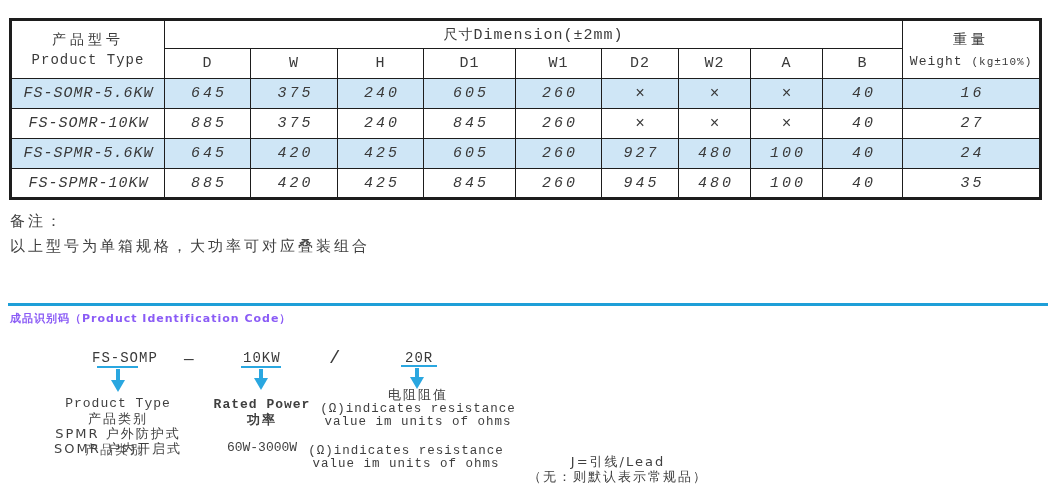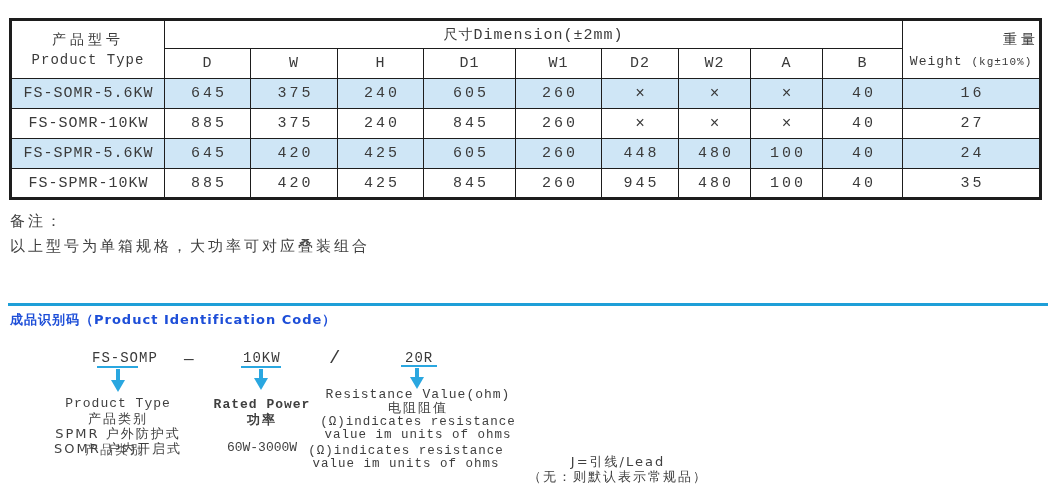--- a/index.html
+++ b/index.html
@@ -34,43 +34,43 @@
   .spec-table thead tr.h1 th { height: 29px; }
   .spec-table thead tr.h2 th { height: 30px; }
   .spec-table tbody tr { height: 30px; }
   .spec-table tbody tr.hl { background: #cfe6f6; }
   .th-product { font-size: 15px; }
   .th-product .zh { letter-spacing: 4px; font-family: "DejaVu Sans", sans-serif; font-size: 14px; }
   .th-product .en { font-size: 14px; letter-spacing: 1px; margin-top: 3px; }
   .th-dimension { font-size: 15px; letter-spacing: 1px; }
   .th-dimension .cjk { font-family: "DejaVu Sans", sans-serif; font-size: 14px; letter-spacing: 1px; }
   .th-weight { font-size: 13px; }
-  .th-weight .zh { font-family: "DejaVu Sans", sans-serif; font-size: 14px; letter-spacing: 4px; text-align: right; }
+  .th-weight .zh { font-family: "DejaVu Sans", sans-serif; font-size: 14px; letter-spacing: 4px; }
   .th-weight .en { margin-top: 5px; letter-spacing: 1px; }
   .th-weight .unit { font-size: 11px; }
   .dim-th { font-size: 15px; letter-spacing: 1px; }
-  .spec-table td { font-size: 15px; letter-spacing: 3px; text-indent: 3px; }
+  .spec-table td { font-size: 15px; letter-spacing: 3px; text-indent: 3px; font-style: italic; }
   .spec-table td.model-cell { letter-spacing: 1px; text-indent: 1px; }
   .spec-table td.cross { font-size: 16px; letter-spacing: 0; text-indent: 0; }
 
   
   .notes {
     position: absolute; left: 10px; top: 209px;
     font-family: "DejaVu Sans", sans-serif;
     font-size: 15px; line-height: 25px; letter-spacing: 3px;
     color: #3f3f3f;
   }
 
   
   .blue-divider { position: absolute; left: 8px; top: 303px; width: 1040px; height: 3px; }
   .section-title {
     position: absolute; left: 10px; top: 311px;
     font-family: "DejaVu Sans", sans-serif;
-    font-weight: 700; font-size: 13px; letter-spacing: 1px;
-    color: #1d4ed8;
+    font-weight: 700; font-size: 11px; letter-spacing: 1px;
+    color: #8b5cf6;
   }
 
   
   .code-part { position: absolute; font-size: 14px; letter-spacing: 1px; color: #3a3a3a; }
   .code-sep  { position: absolute; font-size: 16px; color: #3a3a3a; }
   .underline { position: absolute; height: 2px; }
   .arrow-stem { position: absolute; width: 4px; }
   .arrow-head { position: absolute; width: 0; height: 0;
                 border-left: 7px solid transparent; border-right: 7px solid transparent; }
 
@@ -161,21 +161,21 @@
         <td>40</td>
         <td>27</td>
       </tr>
       <tr class="hl">
         <td class="model-cell">FS-SPMR-5.6KW</td>
         <td>645</td>
         <td>420</td>
         <td>425</td>
         <td>605</td>
         <td>260</td>
-        <td>448</td>
+        <td>927</td>
         <td>480</td>
         <td>100</td>
         <td>40</td>
         <td>24</td>
       </tr>
       <tr>
         <td class="model-cell">FS-SPMR-10KW</td>
         <td>885</td>
         <td>420</td>
         <td>425</td>
@@ -225,21 +225,20 @@
   <div class="overlay-text">产品类别</div>
 </div>
 
 <div class="code-label col2-block">
   <div class="lat">Rated Power</div>
   <div class="cjk">功率</div>
 </div>
 <div class="code-label col2-range lat">60W-3000W</div>
 
 <div class="code-label col3-block">
-  <div class="lat" style="font-size:13px;">Resistance Value(ohm)</div>
   <div class="cjk sp" style="font-size:13px;">电阻阻值</div>
   <div class="lat">(Ω)indicates resistance</div>
   <div class="lat">value im units of ohms</div>
 </div>
 <div class="code-label col3-block2">
   <div class="lat">(Ω)indicates resistance</div>
   <div class="lat">value im units of ohms</div>
 </div>
 
 <div class="code-label lead-block">

